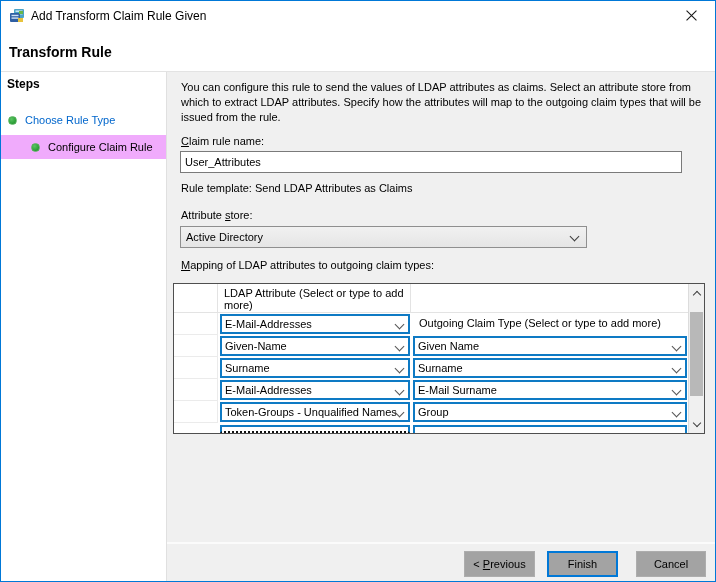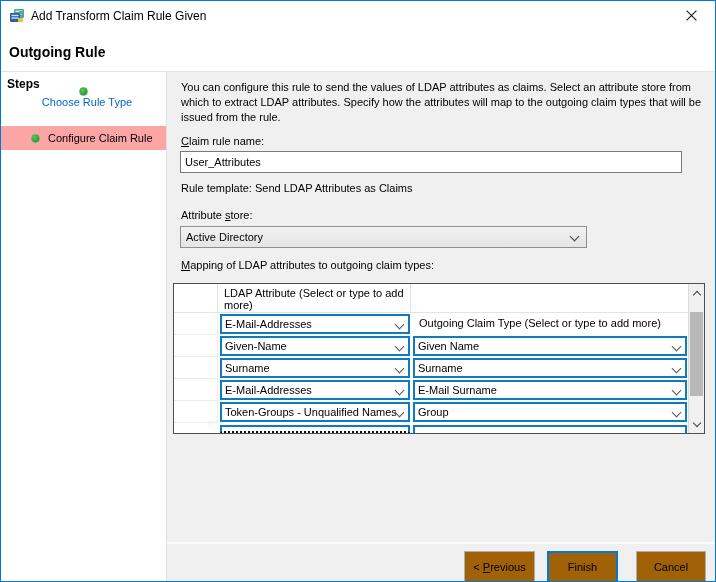--- a/index.html
+++ b/index.html
@@ -19,22 +19,22 @@
   .pagehead { position:absolute; top:30px; left:0; right:0; height:41px; background:#fff;
               border-bottom:1px solid #e3e3e3; }
   .pagehead .t { position:absolute; left:8px; top:13px; font-size:14px; font-weight:bold; }
 
   
   .steps-panel { position:absolute; top:71px; left:0; width:166px; bottom:0; background:#fff;
                  border-right:1px solid #e0e0e0; }
   .steps-title { position:absolute; top:5px; left:6px; font-weight:bold; font-size:12px; }
   .step { position:absolute; left:0; right:0; height:24px; display:flex; align-items:center;
           padding-left:7px; cursor:pointer; }
-  .step.s1 { top:15px;flex-direction:column; }
-  .step.s2 { top:54px; background:#fca5a5;padding-left:30px; }
+  .step.s1 { top:36px; }
+  .step.s2 { top:63px; background:#f0abfc;padding-left:30px; }
   .bullet { width:9px; height:9px; border-radius:50%; flex:0 0 9px;
             background:radial-gradient(circle at 35% 30%, #5cc463, #2fa33a 60%, #1e7f28);
             margin-right:8px; border:1px solid #57b35d; }
   .step.s1 .lbl { color:#0066cc; }
   .step.s2 .lbl { color:#000; }
 
   
   .content { position:absolute; top:71px; left:166px; right:0; bottom:0; background:#f0f0f0; }
   .desc { position:absolute; left:14px; top:8px; width:524px; line-height:15px; }
   .flabel { position:absolute; left:14px; white-space:nowrap; }
@@ -85,21 +85,21 @@
             justify-content:center; cursor:pointer; }
   .sb-btn.up { top:1px; }
   .sb-btn.down { bottom:1px; }
   .sb-chev { width:6px; height:6px; border-right:1.5px solid #404040; border-bottom:1.5px solid #404040; }
   .sb-btn.up .sb-chev { transform:rotate(225deg); margin-top:3px; }
   .sb-btn.down .sb-chev { transform:rotate(45deg); margin-bottom:3px; }
   .sb-thumb { position:absolute; left:1px; right:1px; top:28px; height:84px; background:#b8b8b8; cursor:pointer; }
 
   
   .footer-line { position:absolute; left:166px; right:0; top:541px; height:2px; background:#fbfbfb; }
-  .btn { position:absolute; top:550px; height:32px; background:#a16207; border:1px solid #adadad;
+  .btn { position:absolute; top:550px; height:26px; background:#a3a3a3; border:1px solid #adadad;
          font:inherit; font-size:11px; cursor:pointer; }
   .btn.prev { left:463px; width:71px; }
   .btn.finish { left:546px; width:71px; border:2px solid #0078d7; }
   .btn.cancel { left:635px; width:70px; }
 </style>
 </head>
 <body>
 
 <div class="window">
 
@@ -120,21 +120,21 @@
     <button class="close-btn">
       <span>
         <svg width="11" height="11" viewBox="0 0 10 10">
           <path d="M0.5 0.5 L9.5 9.5 M9.5 0.5 L0.5 9.5" stroke="#1a1a1a" stroke-width="1" fill="none"></path>
         </svg>
       </span>
     </button>
   </div>
 
   <div class="pagehead">
-    <span class="t">Outgoing Rule</span>
+    <span class="t">Transform Rule</span>
   </div>
 
   <div class="steps-panel">
     <div class="steps-title">Steps</div>
     <div class="step s1">
       <span class="bullet"></span>
       <span class="lbl">Choose Rule Type</span>
     </div>
     <div class="step s2">
       <span class="bullet"></span>

